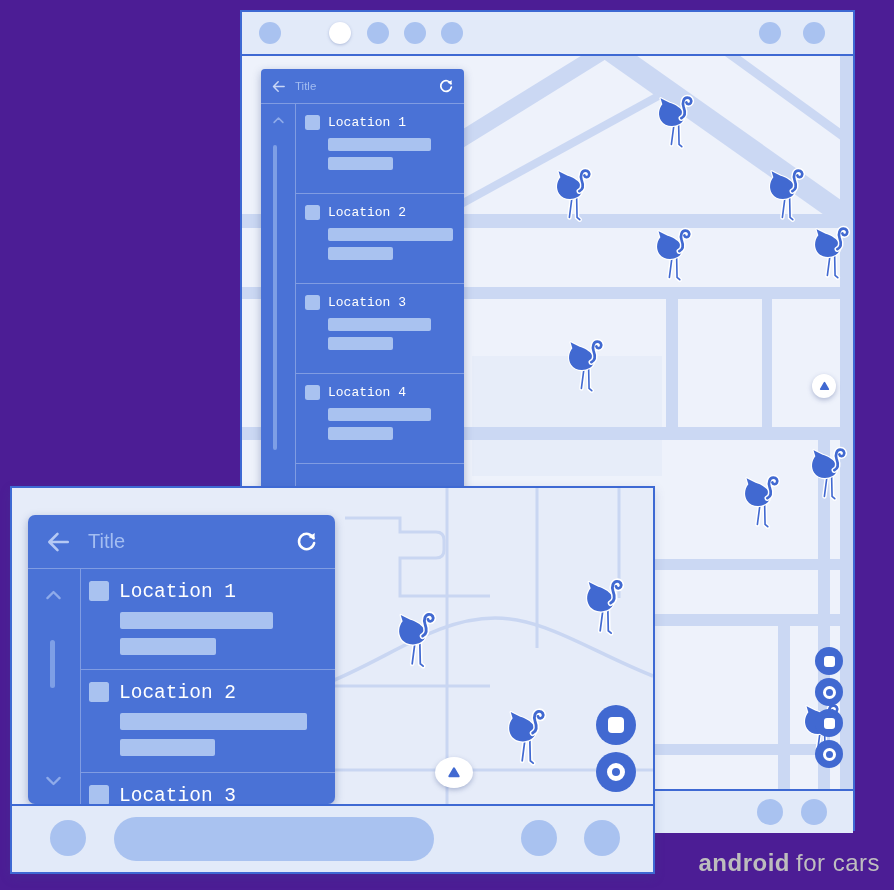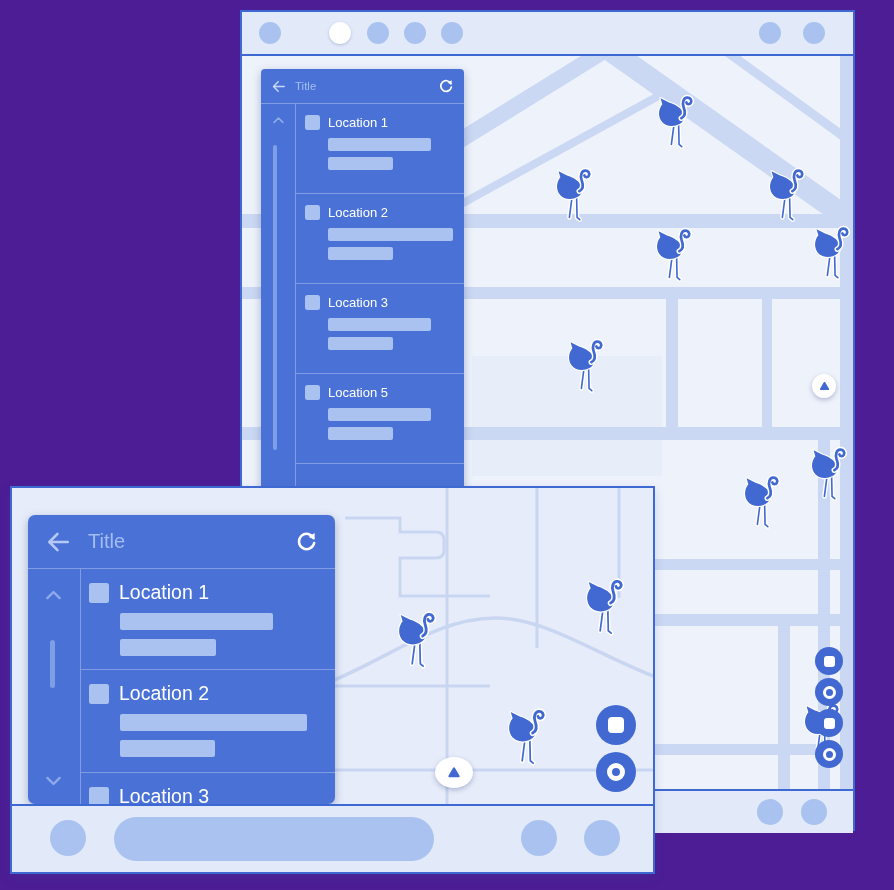--- a/index.html
+++ b/index.html
@@ -57,21 +57,21 @@
   .panel-title{color:#A3BDF1;}
   .panel-header .back{color:#C9D6F6;display:flex;}
   .panel-header .refresh{color:#ffffff;margin-left:auto;display:flex;}
   .panel-body{display:flex;flex:1;min-height:0;border-top:1px solid rgba(255,255,255,.30);}
   .rail{position:relative;flex:none;border-right:1px solid rgba(255,255,255,.30);color:#8FABEA;}
   .rail .chev{position:absolute;display:flex;}
   .rail .chev.down svg{transform:rotate(180deg);}
   .scrollbar{position:absolute;background:#7E9FE6;border-radius:3px;}
   .list{flex:1;min-width:0;overflow:hidden;}
   .row{box-sizing:border-box;border-bottom:1px solid rgba(255,255,255,.30);}
-  .row-head{display:flex;align-items:center;}
+  .row-head{display:flex;align-items:flex-start;font-family:Liberation Mono, monospace;}
   .row-icon{flex:none;background:#A9C2F0;border-radius:2.5px;}
   .row-label{color:#ffffff;white-space:nowrap;}
   .bar{background:#A9C2F0;border-radius:2px;}
 
   
   .panel.small{left:19px;top:13px;width:203px;height:520px;border-radius:4px;}
   .panel.small .panel-header{height:34px;padding:0 10px;}
   .panel.small .panel-title{font-size:11.5px;margin-left:9px;}
   .panel.small .rail{width:34px;}
   .panel.small .rail .chev{left:10px;top:9px;}
@@ -248,21 +248,21 @@
               <div class="row-head">
                   <span class="row-icon"></span>
                   <span class="row-label">Location 3</span>
                 </div>
               <div class="bar b1" style="width: 103px;"></div>
               <div class="bar b2" style="width: 65px;"></div>
             </div>
             <div class="row">
               <div class="row-head">
                   <span class="row-icon"></span>
-                  <span class="row-label">Location 5</span>
+                  <span class="row-label">Location 4</span>
                 </div>
               <div class="bar b1" style="width: 103px;"></div>
               <div class="bar b2" style="width: 65px;"></div>
             </div>
           </div>
         </div>
       </div>
     </div>
 
     <div class="bottombar">
@@ -364,13 +364,14 @@
     </div>
 
     <div class="bottombar">
       <span class="dot" style="left:38px"></span>
       <span class="pill"></span>
       <span class="dot" style="left:509px"></span>
       <span class="dot" style="left:572px"></span>
     </div>
   </div>
 
+  <div class="brand"><b>android</b><span>for cars</span></div>
 </div>
 
 </body></html>

